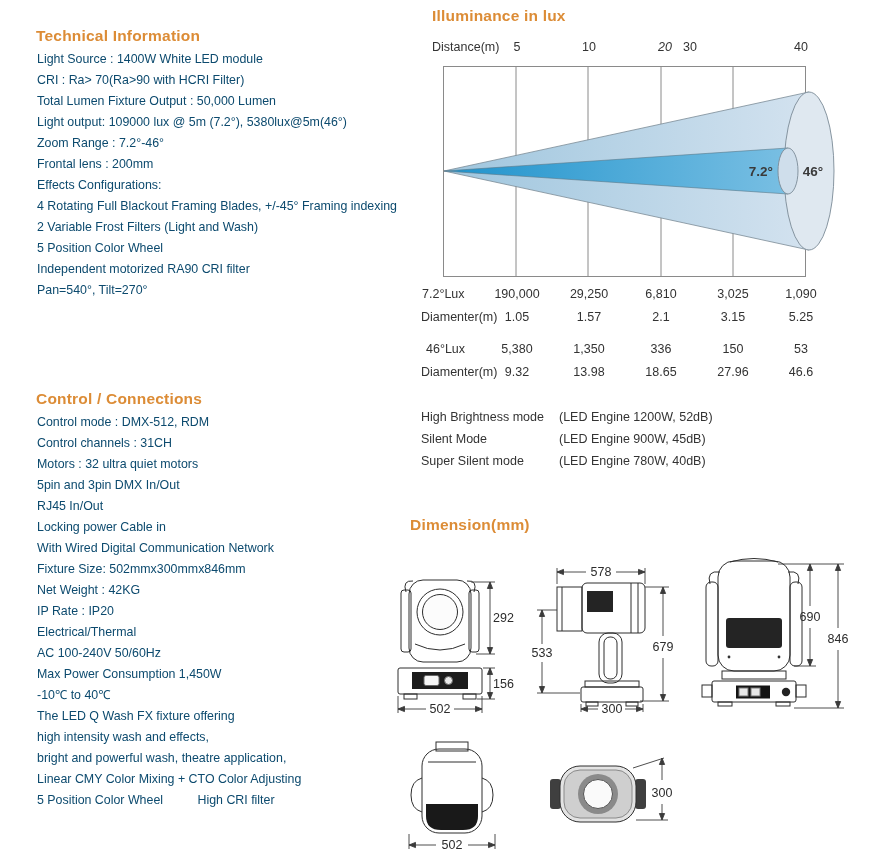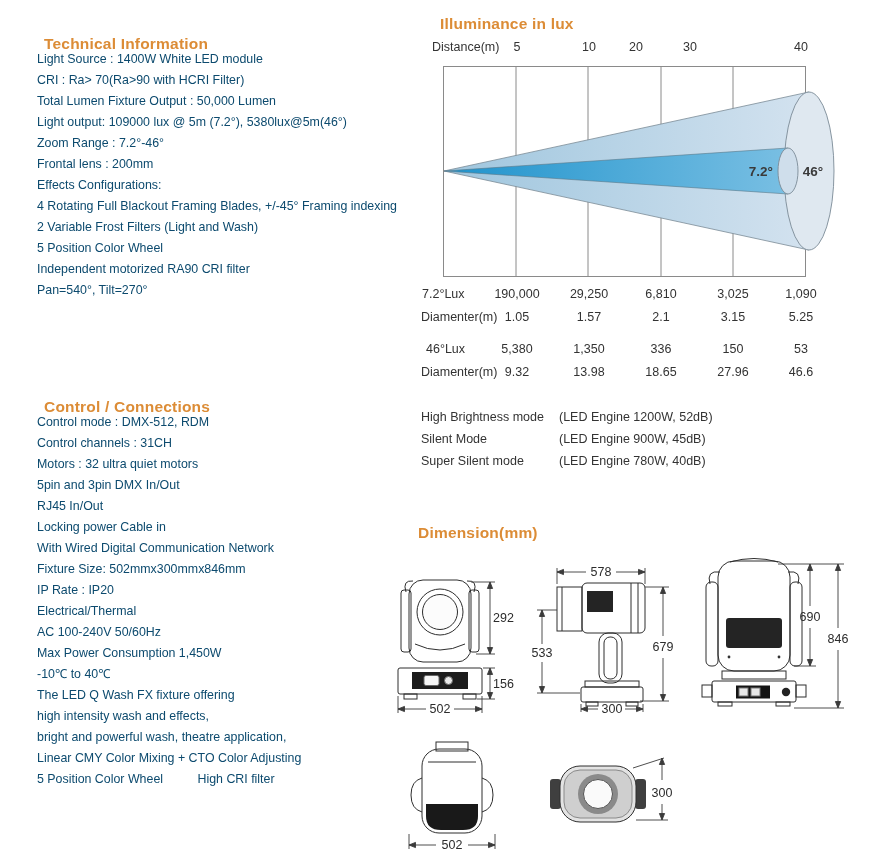--- a/index.html
+++ b/index.html
@@ -1,18 +1,18 @@
 <!DOCTYPE html>
 <html><head>
 <meta charset="utf-8">
 <style>
   html,body{margin:0;padding:0;background:#fff;}
   .page{position:relative;width:869px;height:852px;background:#ffffff;overflow:hidden;
         font-family:"Liberation Sans",sans-serif;color:#3b3b3b;}
-  .sec{position:absolute;margin:8px;font-size:15.5px;font-weight:700;color:#dc8c36;letter-spacing:.2px;}
+  .sec{position:absolute;margin:0;font-size:15.5px;font-weight:700;color:#dc8c36;letter-spacing:.2px;}
   .lines{position:absolute;}
   .ln{font-size:12.4px;line-height:21px;white-space:pre;color:#0c4a6e;}
   .dist-label{position:absolute;font-size:12.5px;color:#333;}
   .tick{position:absolute;font-size:12.5px;color:#333;transform:translateX(-50%);}
   .chart{position:absolute;}
   .lux-row{position:absolute;left:0;width:795px;height:17px;font-size:12.5px;color:#333;}
   .rl{position:absolute;}
   .cell{position:absolute;transform:translateX(-50%);}
   .c1{left:517px}.c2{left:589px}.c3{left:661px}.c4{left:733px}.c5{left:801px}
   .mode-row{position:absolute;left:0;width:800px;height:17px;font-size:12.5px;color:#333;}
@@ -45,38 +45,39 @@
   <h2 class="sec" style="left:36px;top:390px;">Control / Connections</h2>
   <div class="lines" style="left:37px;top:412px;">
     <div class="ln">Control mode : DMX-512, RDM</div>
     <div class="ln">Control channels : 31CH</div>
     <div class="ln">Motors : 32 ultra quiet motors</div>
     <div class="ln">5pin and 3pin DMX In/Out</div>
     <div class="ln">RJ45 In/Out</div>
     <div class="ln">Locking power Cable in</div>
     <div class="ln">With Wired Digital Communication Network</div>
     <div class="ln">Fixture Size: 502mmx300mmx846mm</div>
+    <div class="ln">Net Weight : 42KG</div>
     <div class="ln">IP Rate : IP20</div>
     <div class="ln">Electrical/Thermal</div>
     <div class="ln">AC 100-240V 50/60Hz</div>
     <div class="ln">Max Power Consumption 1,450W</div>
     <div class="ln">-10℃ to 40℃</div>
     <div class="ln">The LED Q Wash FX fixture offering</div>
     <div class="ln">high intensity wash and effects,</div>
     <div class="ln">bright and powerful wash, theatre application,</div>
     <div class="ln">Linear CMY Color Mixing + CTO Color Adjusting</div>
     <div class="ln">5 Position Color Wheel          High CRI filter</div>
   </div>
 
   <h2 class="sec" style="left:432px;top:7px;">Illuminance in lux</h2>
 
   <span class="dist-label" style="left:432px;top:40px;">Distance(m)</span>
   <span class="tick" style="left:517px;top:40px;">5</span>
   <span class="tick" style="left:589px;top:40px;">10</span>
-  <span class="tick" style="left:636px;top:40px;">20</span>
+  <span class="tick" style="left:665px;top:40px;font-style:italic;">20</span>
   <span class="tick" style="left:690px;top:40px;">30</span>
   <span class="tick" style="left:801px;top:40px;">40</span>
 
   <svg class="chart" style="left:443px;top:64px;" width="392" height="218" viewBox="0 0 392 218">
     <defs>
       <linearGradient id="gOuter" x1="0" y1="0" x2="1" y2="0">
         <stop offset="0" stop-color="#9fc6de"></stop>
         <stop offset="1" stop-color="#d3e2ef"></stop>
       </linearGradient>
       <linearGradient id="gInner" x1="0" y1="0" x2="1" y2="0">

